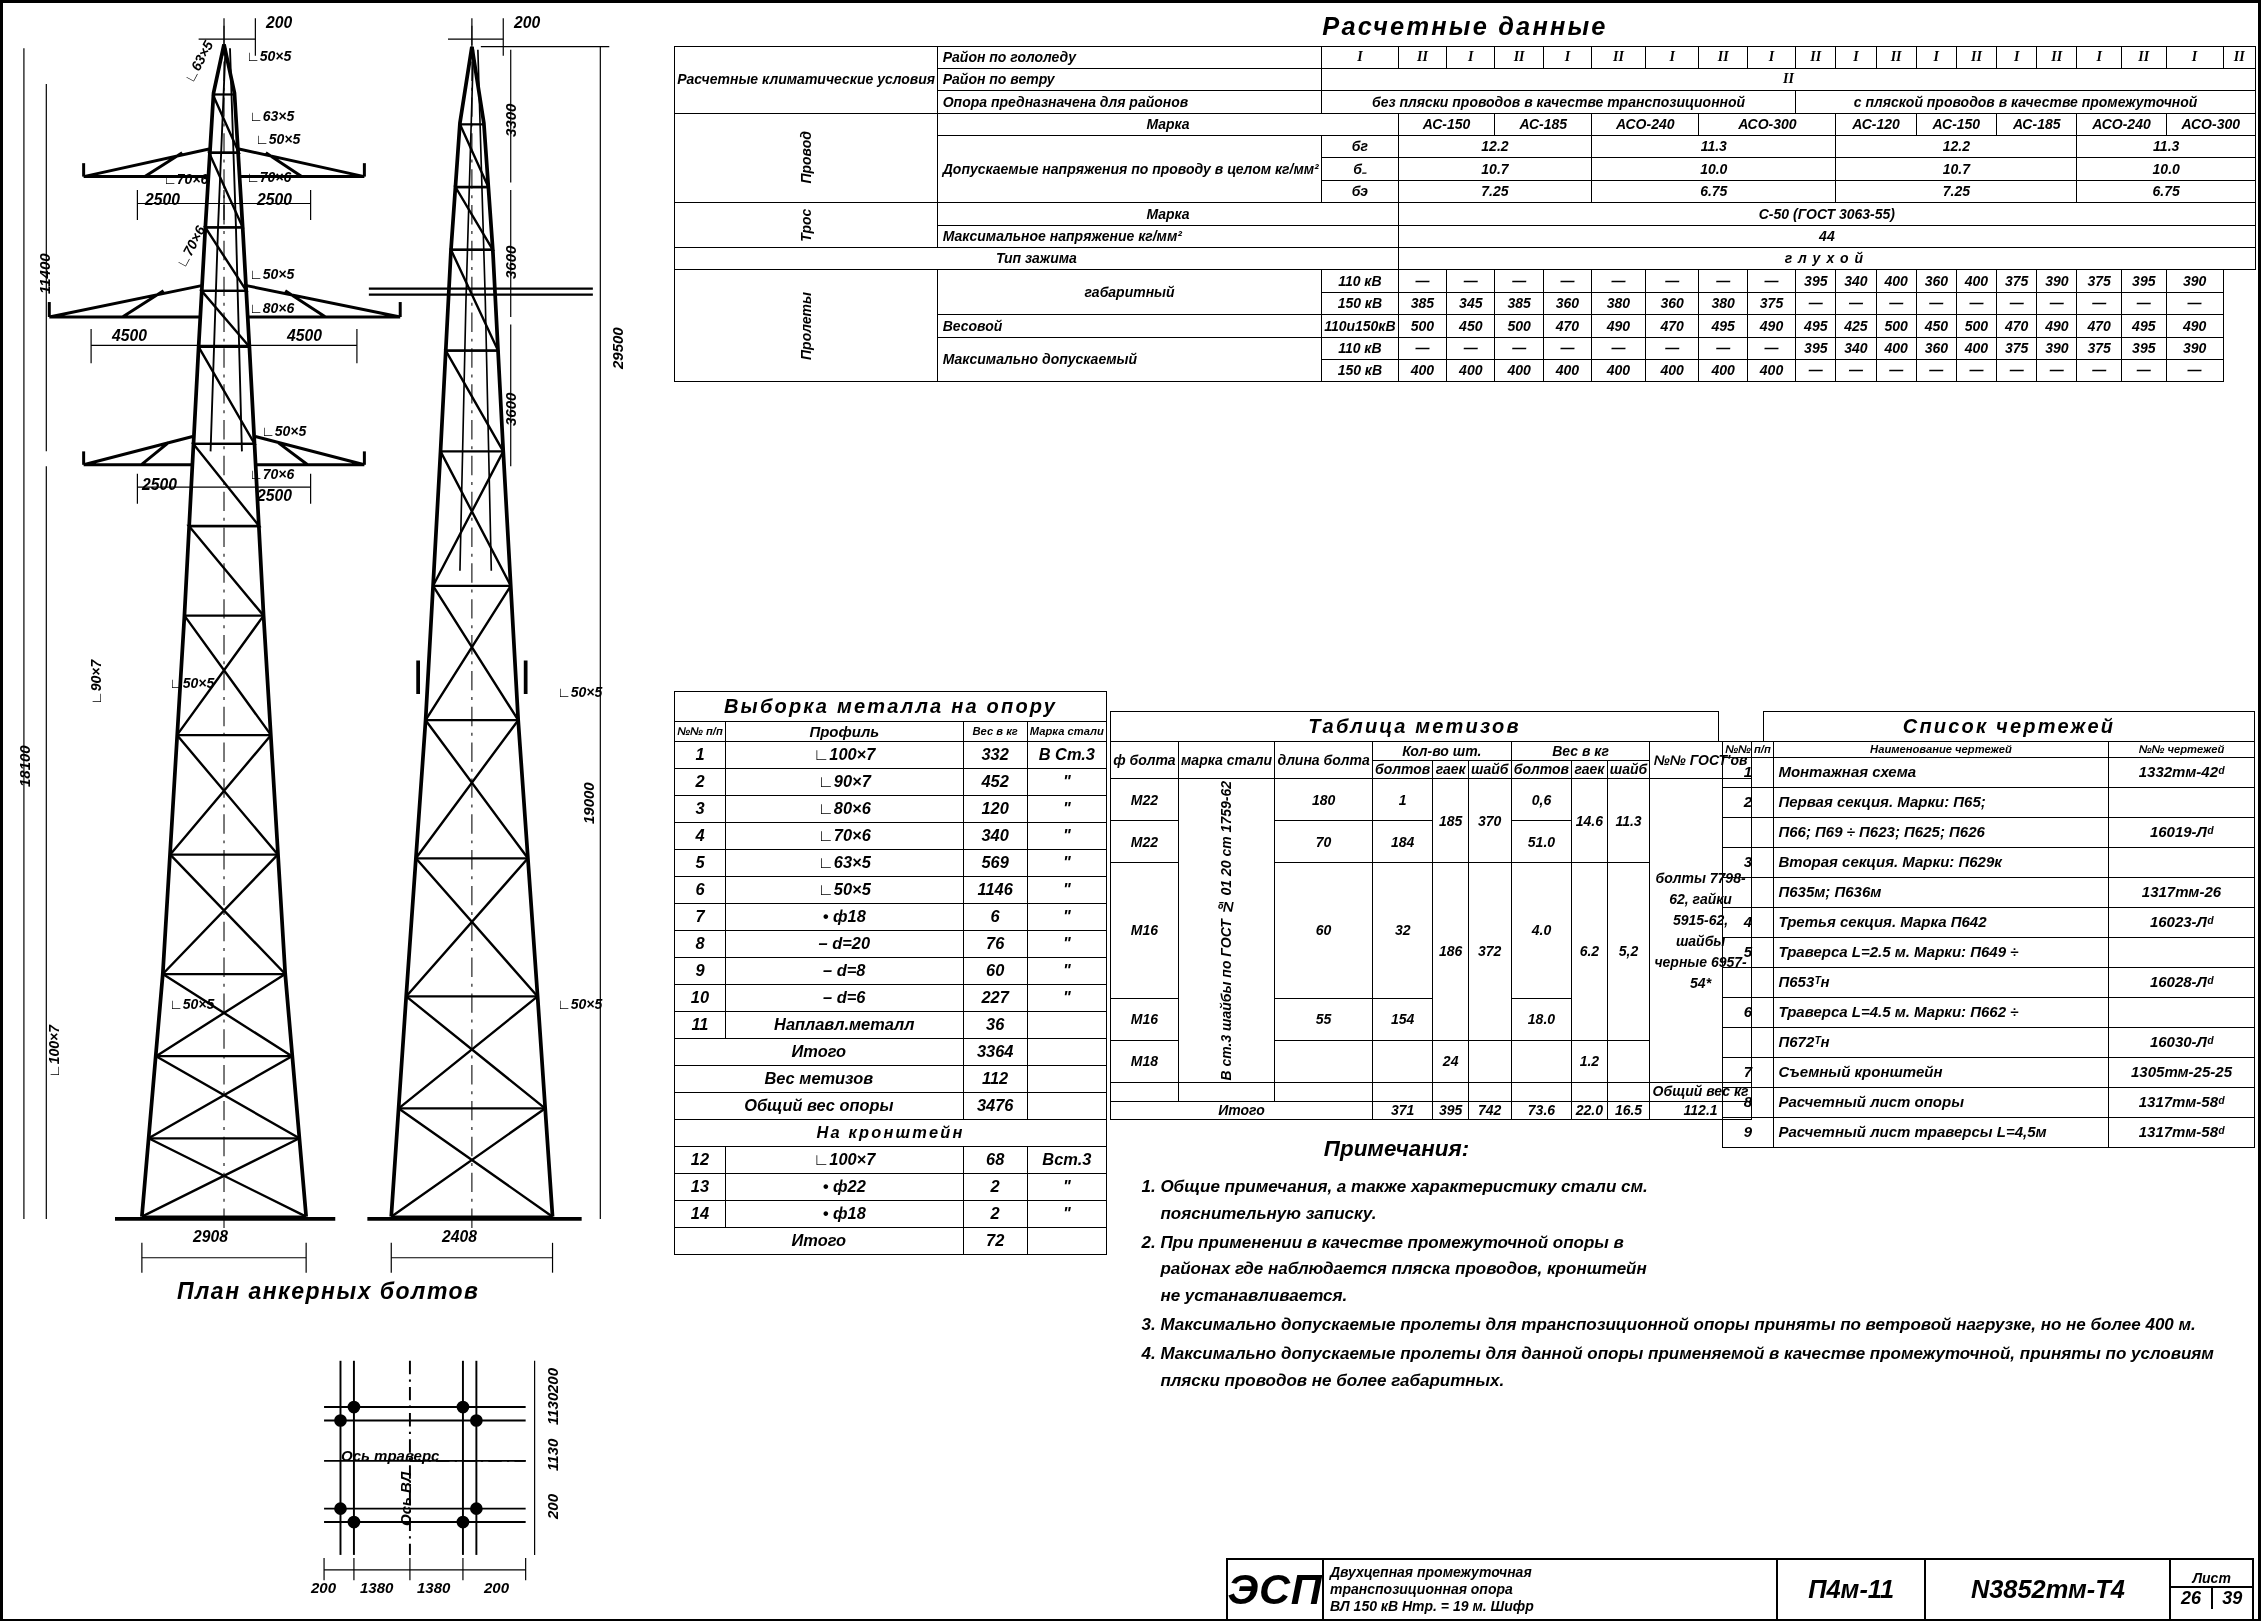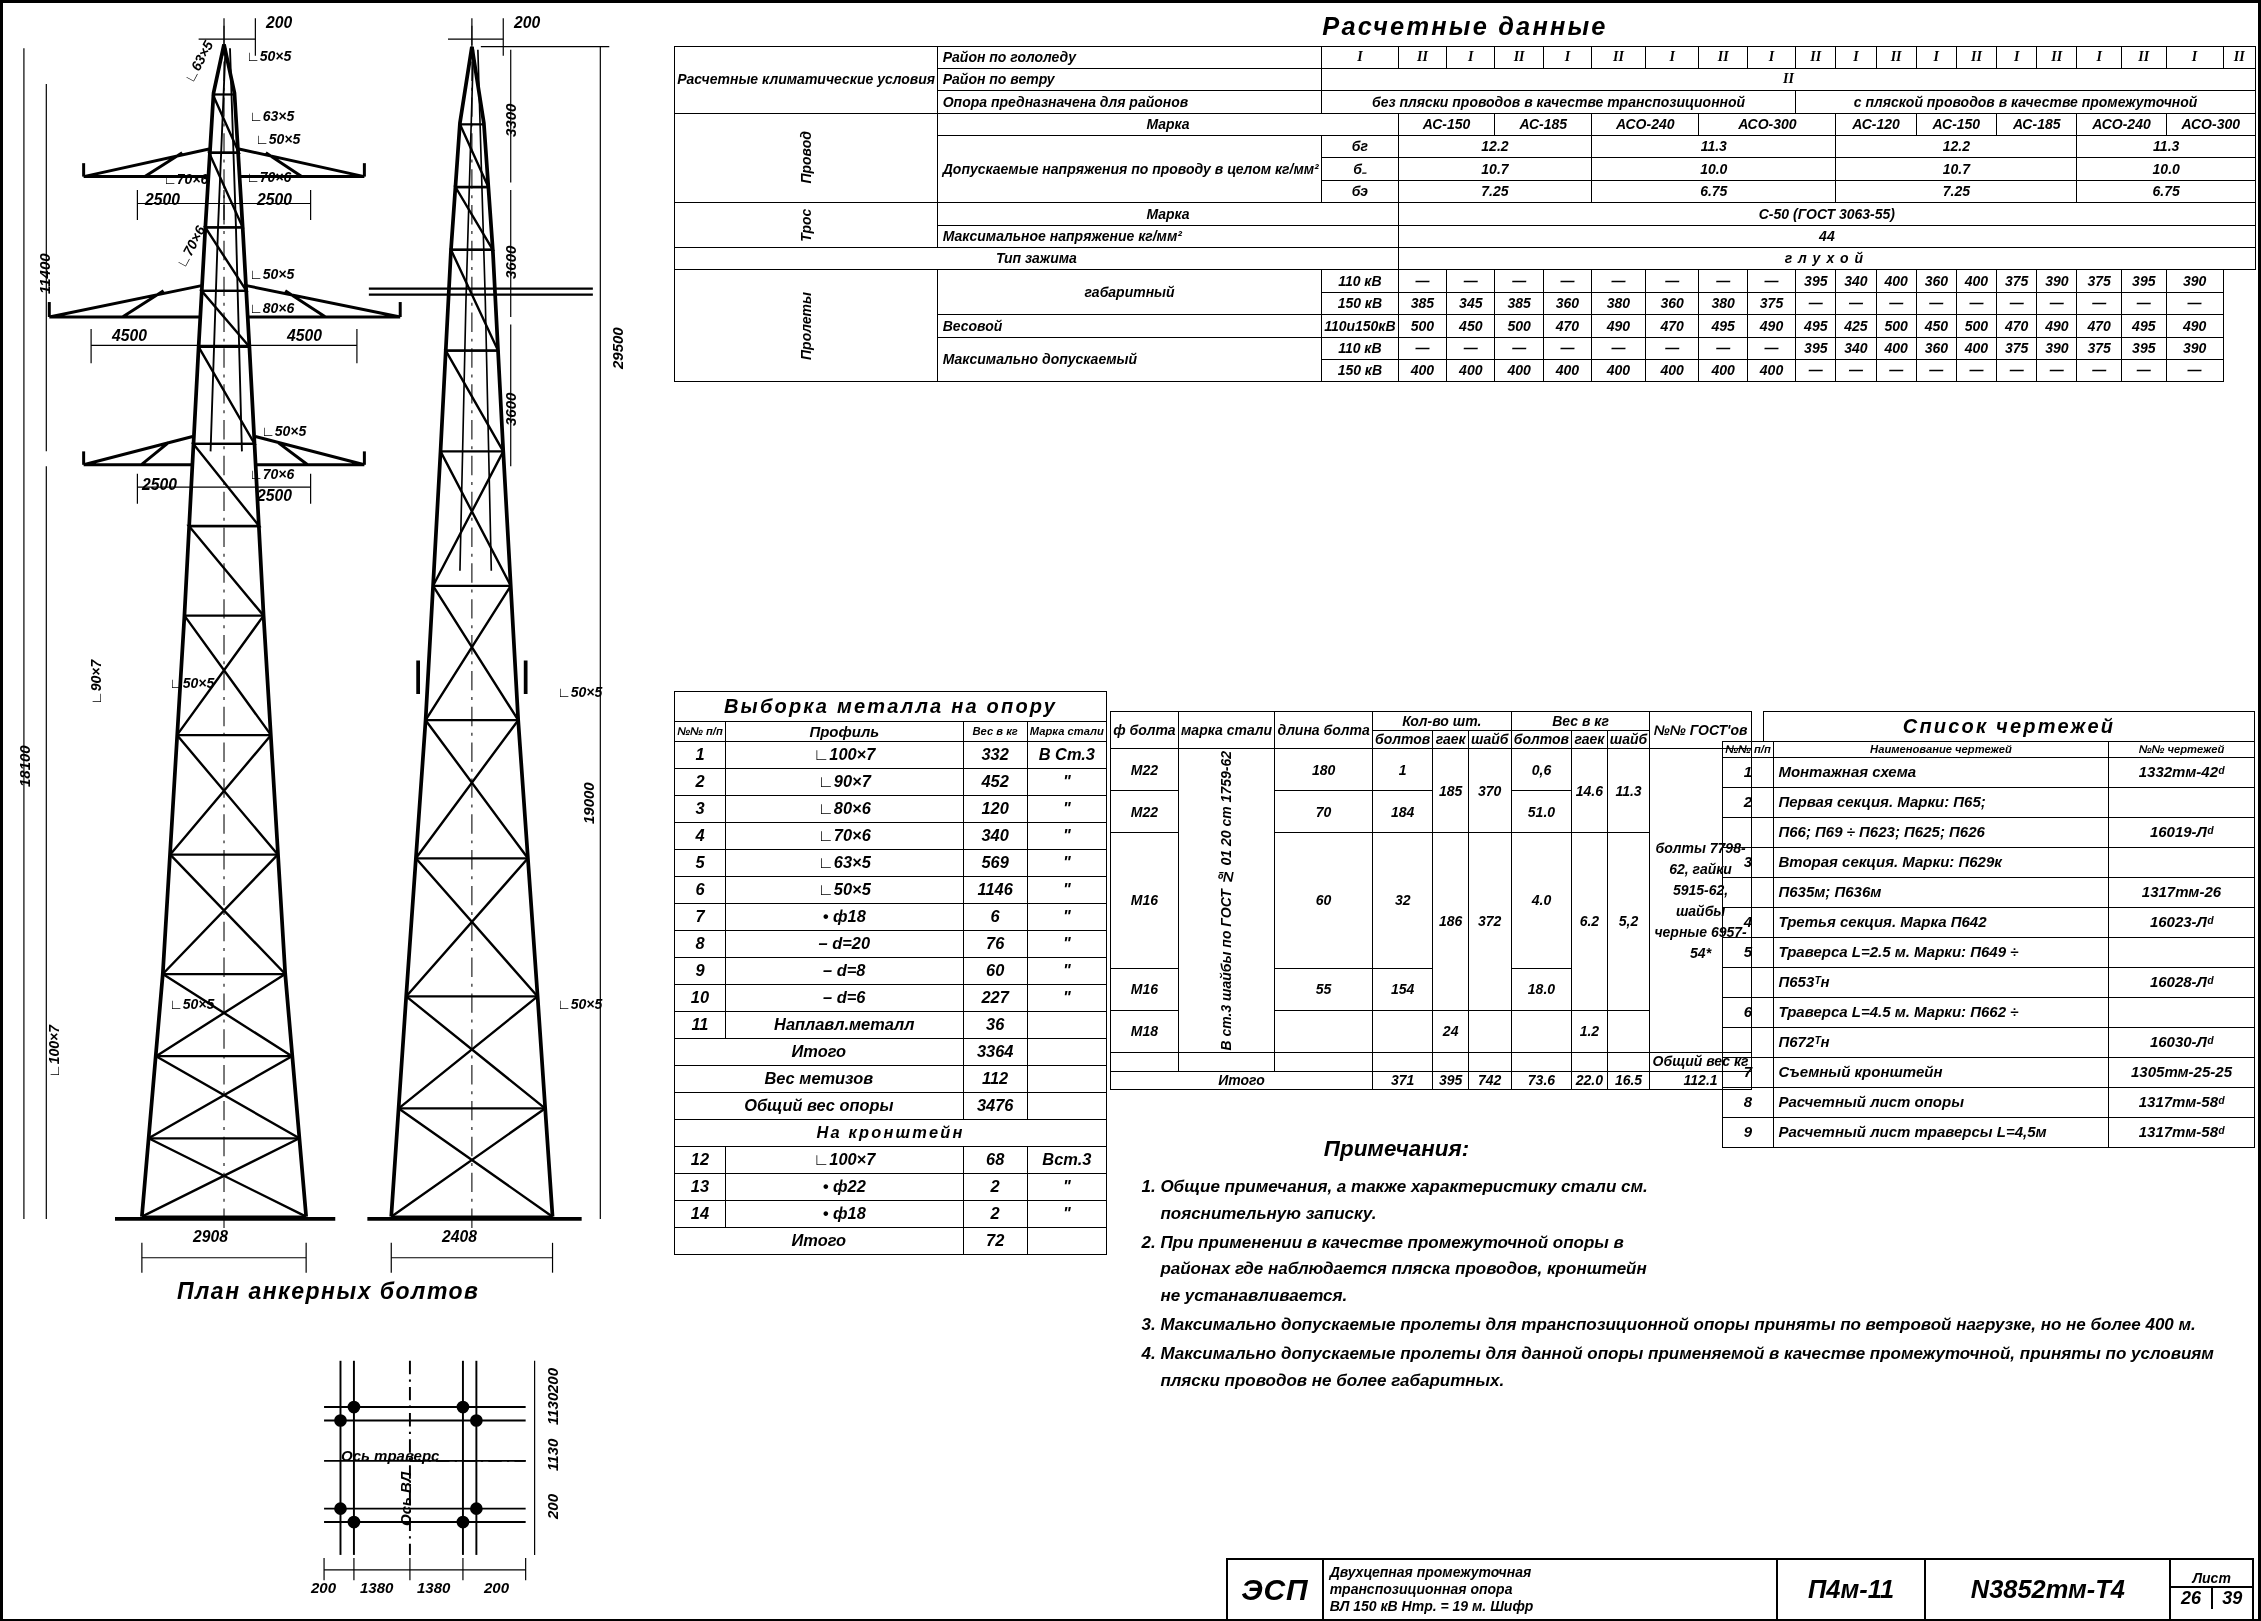--- a/index.html
+++ b/index.html
@@ -93,21 +93,21 @@
   #notes li { margin-bottom: 3px; }
 
   
   #titleblock {
     position: absolute; left: 1223px; top: 1555px;
     width: 1028px; height: 63px;
     border: 2.2px solid #000;
     display: flex;
   }
   #titleblock > div { border-right: 2.2px solid #000; display:flex; align-items:center; justify-content:center;}
-  #tb-logo { width: 96px; font-size: 30px; font-weight: bold; font-style: italic; letter-spacing: 0.7px;}
+  #tb-logo { width: 96px; font-size: 43px; font-weight: bold; font-style: italic; letter-spacing: 0.7px;}
   #tb-desc { width: 456px; flex-direction: column; align-items: flex-start !important; padding-left: 6px; font-size: 14px; font-style: italic; font-weight:bold; line-height:1.22;}
   #tb-mark { width: 149px; font-size: 25.4px; font-weight: bold; font-style: italic;}
   #tb-num  { width: 246px; font-size: 25.4px; font-weight: bold; font-style: italic;}
   #tb-sheet{ width: 81px; flex-direction: column; border-right:none !important;}
   #tb-sheet .lab { font-size: 14px; font-style: italic; font-weight: bold; border-bottom: 2.2px solid #000; width: 100%; text-align:center;}
   #tb-sheet .nums { display:flex; width:100%; }
   #tb-sheet .nums span { flex:1; text-align:center; font-size: 18px; font-weight:bold; font-style:italic;}
   #tb-sheet .nums span:first-child { border-right: 2.2px solid #000; }
 
   
@@ -662,20 +662,21 @@
     <tr>
             <td colspan="2">Итого</td>
             <td>72</td>
             <td></td>
           </tr>
   </tbody>
       </table>
 </div>
 
 <div id="meth-block">
+  <div class="ttl">Таблица метизов</div>
   <table class="dtbl">
     <tbody>
           <tr>
       <td rowspan="2" class="xsm" style="width:48px;">ф болта</td>
       <td rowspan="2" class="xsm" style="width:46px;">марка стали</td>
       <td rowspan="2" class="xsm" style="width:46px;">длина болта</td>
       <td colspan="3" class="sm">Кол-во шт.</td>
       <td colspan="3" class="sm">Вес в кг</td>
       <td rowspan="2" class="sm" style="width:119px;">№№ ГОСТ'ов</td>
     </tr>

